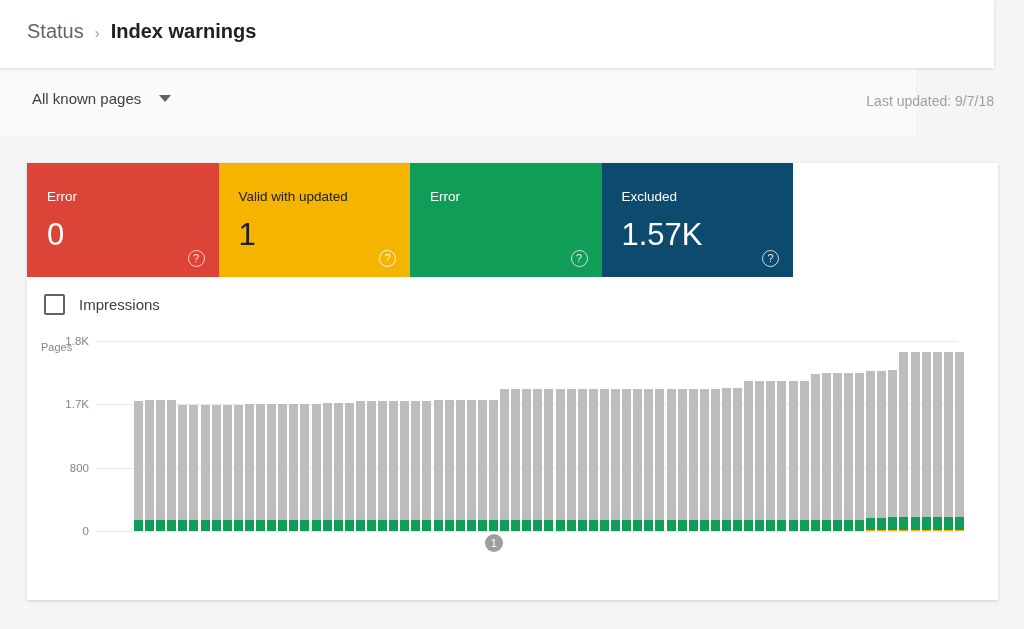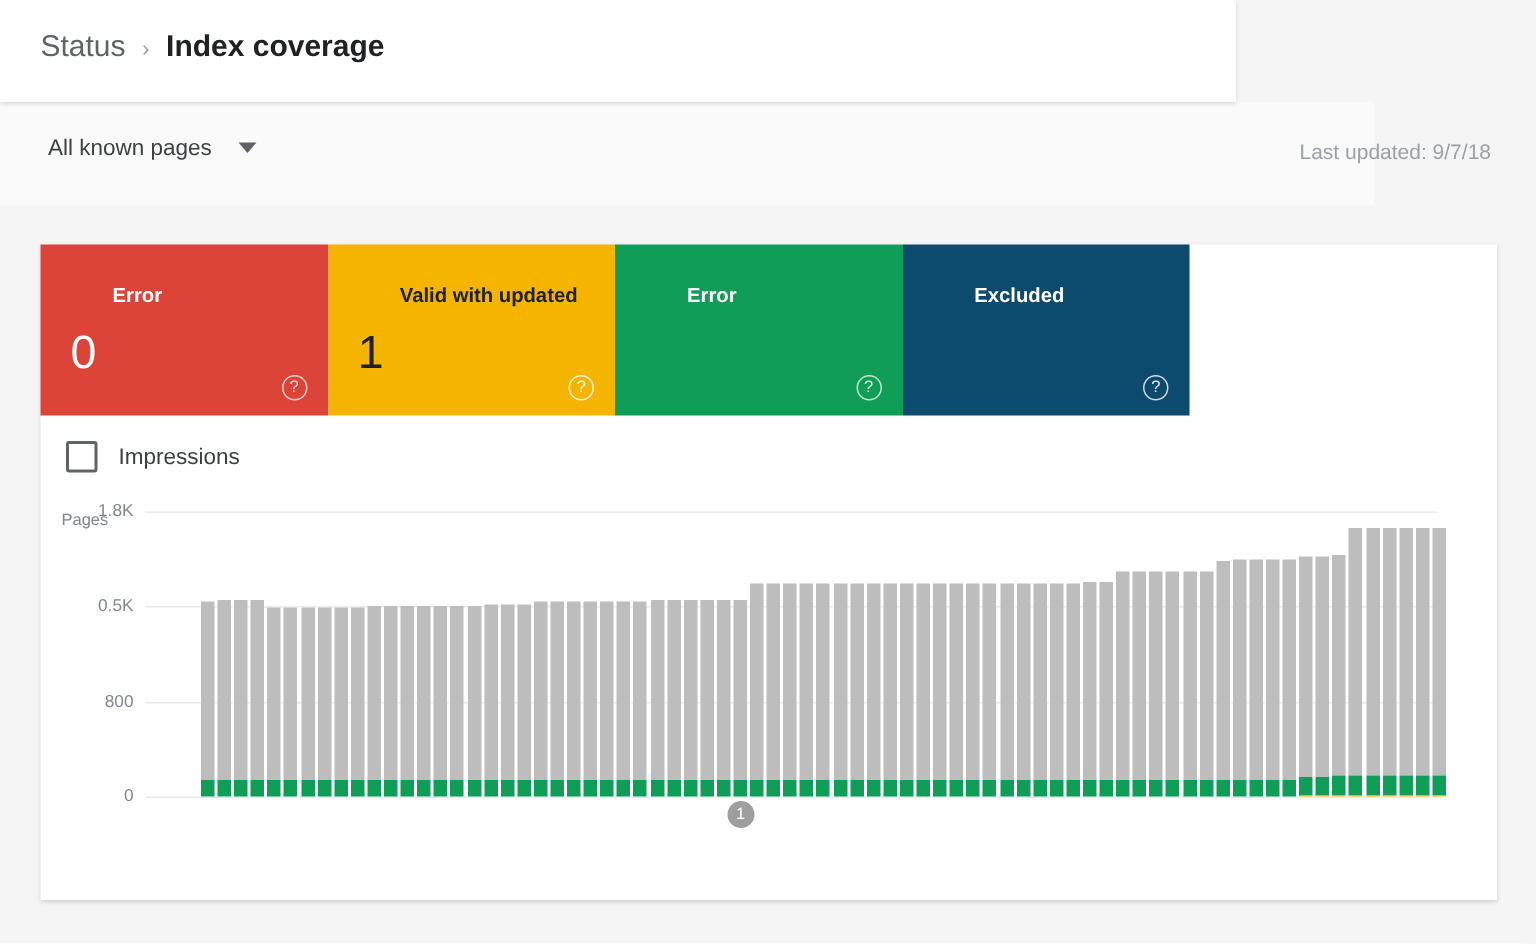--- a/index.html
+++ b/index.html
@@ -5,21 +5,21 @@
   html,body{margin:0;padding:0;}
   body{
     width:1024px;height:629px;
     background:#f5f5f5;
     font-family:"Liberation Sans", sans-serif;
     -webkit-font-smoothing:antialiased;
     overflow:hidden;
   }
   
   .titlebar{
-    position:absolute;left:0;top:0;width:824px;height:68px;
+    position:absolute;left:0;top:0;width:994px;height:68px;
     background:#ffffff;
     box-shadow:0 1px 3px rgba(0,0,0,0.13);
     z-index:5;
   }
   .breadcrumb{
     position:absolute;left:27px;top:20px;
     display:flex;align-items:center;gap:11px;
     white-space:nowrap;
   }
   .crumb-parent{
@@ -67,23 +67,22 @@
     display:flex;height:114px;width:767px;
   }
   .card{
     position:relative;
     width:191.5px;height:114px;
     box-sizing:border-box;
     padding:27px 0 0 20px;
     cursor:pointer;
   }
   .card-label{
-    font-size:13.5px;font-weight:700;line-height:1;
+    font-size:13.5px;font-weight:400;line-height:1;
     display:block;
-    margin-left:28px;
   }
   .card-value{
     font-size:31px;font-weight:400;line-height:1;
     display:block;margin-top:15px;
   }
   .help{
     position:absolute;right:14px;bottom:10px;
     width:17px;height:17px;border-radius:50%;
     box-sizing:border-box;
     display:flex;align-items:center;justify-content:center;
@@ -165,21 +164,21 @@
     white-space:nowrap;
   }
 </style>
 </head>
 <body>
 
 <div class="titlebar">
   <div class="breadcrumb">
     <span class="crumb-parent">Status</span>
     <span class="crumb-sep">›</span>
-    <span class="crumb-current">Index coverage</span>
+    <span class="crumb-current">Index warnings</span>
   </div>
 </div>
 
 <div class="toolbar">
   <div class="filter-select">
     <span class="filter-label">All known pages</span>
     <span class="caret"></span>
   </div>
 </div>
 <div class="last-updated">Last updated: 9/7/18</div>
@@ -196,39 +195,40 @@
       <span class="card-label">Valid with updated</span>
       <span class="card-value">1</span>
       <span class="help">?</span>
     </div>
     <div class="card card-valid">
       <span class="card-label">Error</span>
       <span class="help">?</span>
     </div>
     <div class="card card-excl">
       <span class="card-label">Excluded</span>
+      <span class="card-value">1.57K</span>
       <span class="help">?</span>
     </div>
   </div>
 
   <div class="impressions">
     <span class="checkbox"></span>
     <span class="impressions-label">Impressions</span>
   </div>
 
   <div class="chart">
     <span class="axis-title">Pages</span>
     <div id="grid-layer">
         <div class="gridline" style="top: 0px;"></div>
         <div class="ytick-wrap" style="top: 0px;">
           <div class="ytick">1.8K</div>
         </div>
         <div class="gridline" style="top: 63.3333px;"></div>
         <div class="ytick-wrap" style="top: 63.3333px;">
-          <div class="ytick">0.5K</div>
+          <div class="ytick">1.7K</div>
         </div>
         <div class="gridline" style="top: 126.667px;"></div>
         <div class="ytick-wrap" style="top: 126.667px;">
           <div class="ytick">800</div>
         </div>
         <div class="gridline" style="top: 190px;"></div>
         <div class="ytick-wrap" style="top: 190px;">
           <div class="ytick">0</div>
         </div>
       </div>

